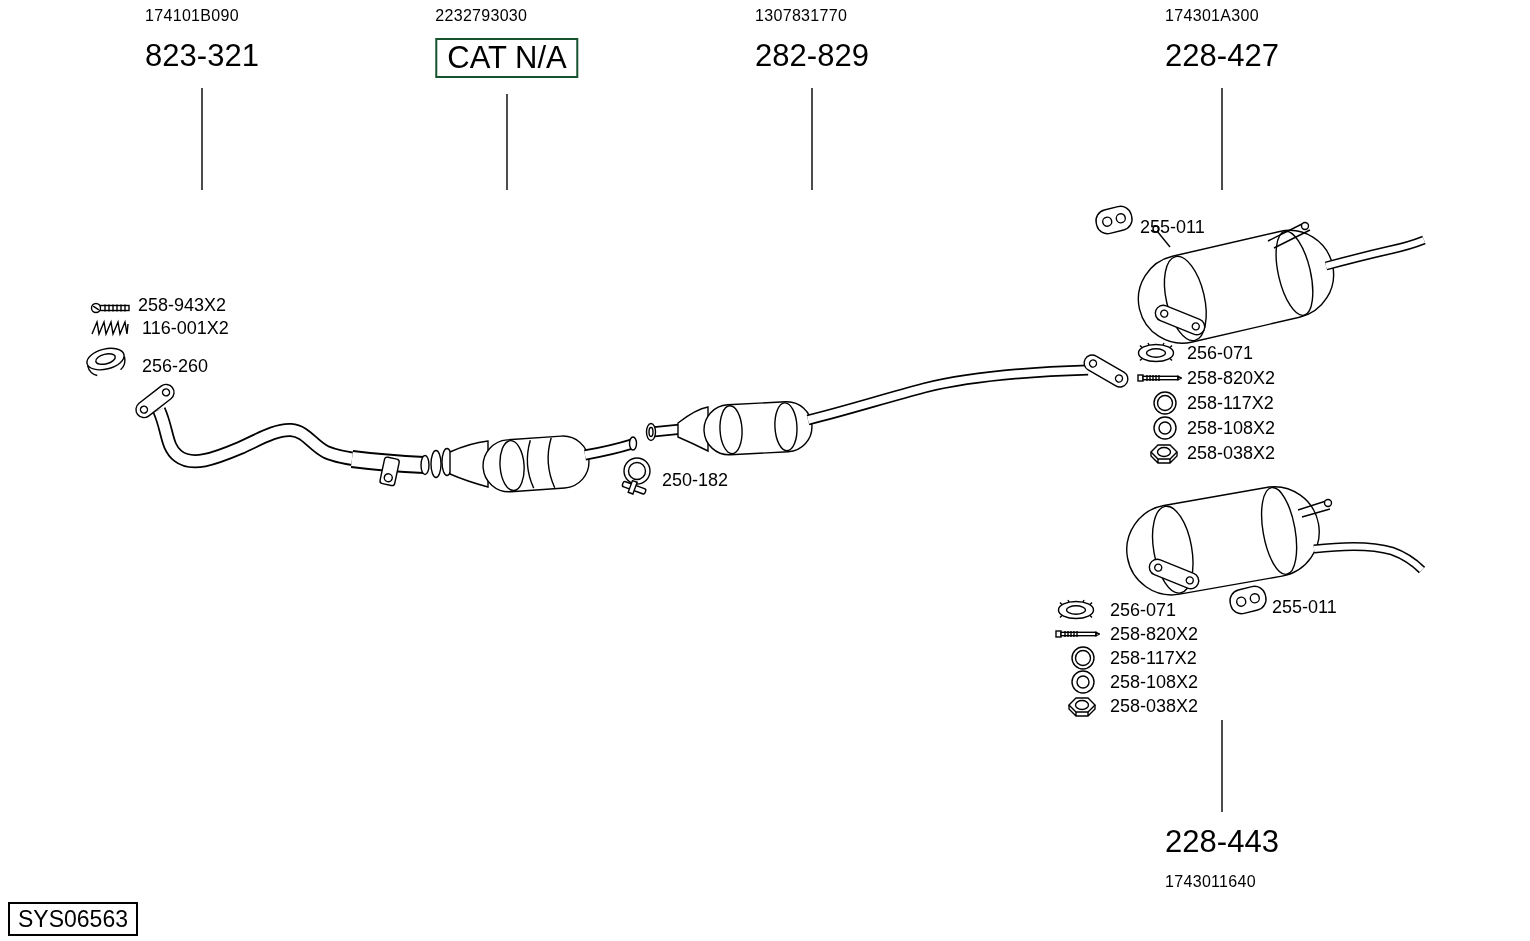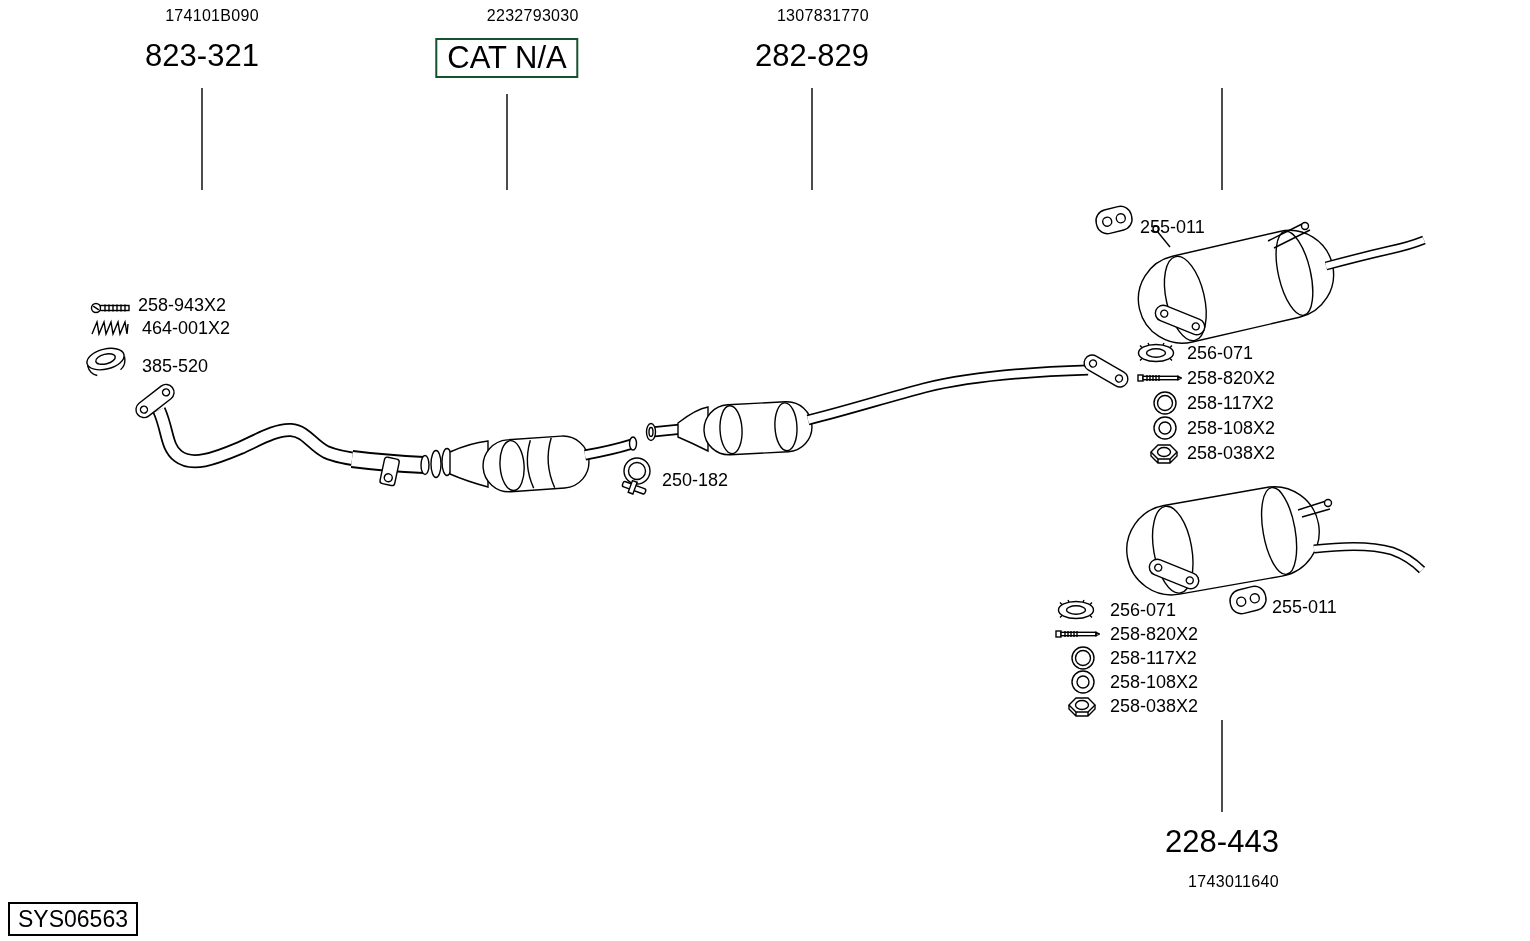--- a/index.html
+++ b/index.html
@@ -1,21 +1,21 @@
 <!DOCTYPE html>
 <html><head>
 <meta charset="utf-8">
 <style>
   * { margin:0; padding:0; box-sizing:border-box; }
   html,body { background:#ffffff; }
   body { font-family:"Liberation Sans", sans-serif; color:#000; }
   .canvas { position:relative; width:1530px; height:941px; background:#fff; overflow:hidden; }
   .art { position:absolute; left:0; top:0; }
 
-  .sec { position:absolute; transform:translateX(-50%); text-align:right; white-space:nowrap; }
+  .sec { position:absolute; transform:translateX(-50%); text-align:left; white-space:nowrap; }
   .ref { font-size:16px; line-height:20px; letter-spacing:0.3px; }
   .code { font-size:31px; line-height:36px; margin-top:12px; }
   .code.boxed { display:inline-block; border:2px solid #14532d; padding:0 10px; }
   .sec-bottom .code { margin-top:0; }
   .sec-bottom .ref { margin-top:12px; }
 
   .plabel { position:absolute; font-size:18px; line-height:21px; white-space:nowrap; }
   .icon { position:absolute; line-height:0; }
   .sysbox { position:absolute; left:8px; top:902px; border:2px solid #000; font-size:23px; line-height:28px; padding:1px 8px; }
 
@@ -142,20 +142,24 @@
     <div class="code">823-321</div>
   </div>
   <div class="sec" style="left:507px; top:6px">
     <div class="ref">2232793030</div>
     <div class="code boxed">CAT N/A</div>
   </div>
   <div class="sec" style="left:812px; top:6px">
     <div class="ref">1307831770</div>
     <div class="code">282-829</div>
   </div>
+  <div class="sec" style="left:1222px; top:6px">
+    <div class="ref">174301A300</div>
+    <div class="code">228-427</div>
+  </div>
 
   <div class="sec sec-bottom" style="left:1222px; top:824px">
     <div class="code">228-443</div>
     <div class="ref">1743011640</div>
   </div>
 
   <span class="icon" style="left:90px; top:300px">
     <svg width="44" height="16" viewBox="0 0 44 16">
       <rect class="f" x="10" y="5.5" width="29" height="5"></rect>
       <path class="s" d="M15,4.5 V11.5 M19,4.5 V11.5 M23,4.5 V11.5 M27,4.5 V11.5 M31,4.5 V11.5 M35,4.5 V11.5"></path>
@@ -163,32 +167,32 @@
       <path class="s" d="M3.2,6.2 L8.8,9.8"></path>
     </svg>
   </span>
   <div class="plabel" style="left:138px; top:295px">258-943X2</div>
 
   <span class="icon" style="left:90px; top:319px">
     <svg width="40" height="18" viewBox="0 0 40 18">
       <path class="s" d="M2,15 L7,3 L9,15 L14,3 L16,15 L21,3 L23,15 L28,3 L30,15 L35,3 L37,15 L38,5"></path>
     </svg>
   </span>
-  <div class="plabel" style="left:142px; top:318px">464-001X2</div>
+  <div class="plabel" style="left:142px; top:318px">116-001X2</div>
 
   <span class="icon" style="left:84px; top:344px">
     <svg width="44" height="34" viewBox="0 0 44 34">
       <g transform="rotate(-14 22 17)">
         <ellipse class="f" cx="22" cy="15" rx="19" ry="10"></ellipse>
         <ellipse class="f" cx="22" cy="15" rx="10" ry="4.8"></ellipse>
         <path class="s" d="M3,17 C3,23 6,27 10,29 M41,17 C41,23 38,27 34,29"></path>
       </g>
     </svg>
   </span>
-  <div class="plabel" style="left:142px; top:356px">385-520</div>
+  <div class="plabel" style="left:142px; top:356px">256-260</div>
 
   <span class="icon" style="left:616px; top:455px">
     <svg width="40" height="42" viewBox="0 0 40 42">
       <circle class="f" cx="21" cy="16" r="13"></circle>
       <circle class="f" cx="21" cy="16" r="8.5"></circle>
       <g transform="rotate(20 18 33)">
         <rect class="f" x="6" y="30" width="24" height="5.5" rx="2"></rect>
         <rect class="f" x="14" y="26.5" width="5" height="12.5"></rect>
       </g>
     </svg>

